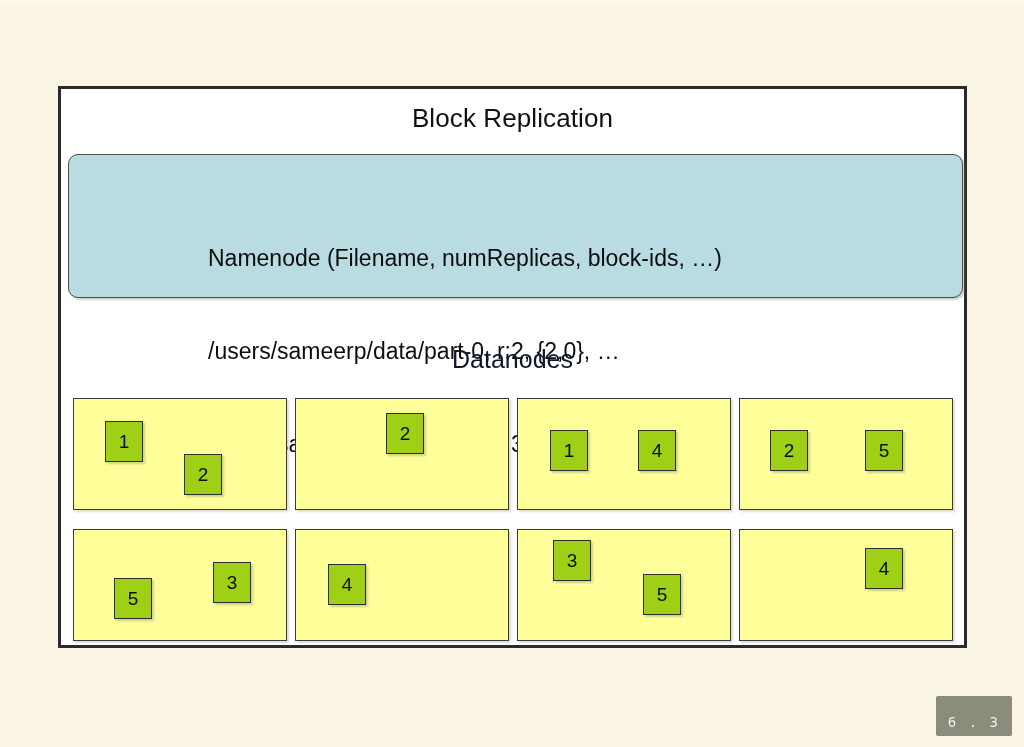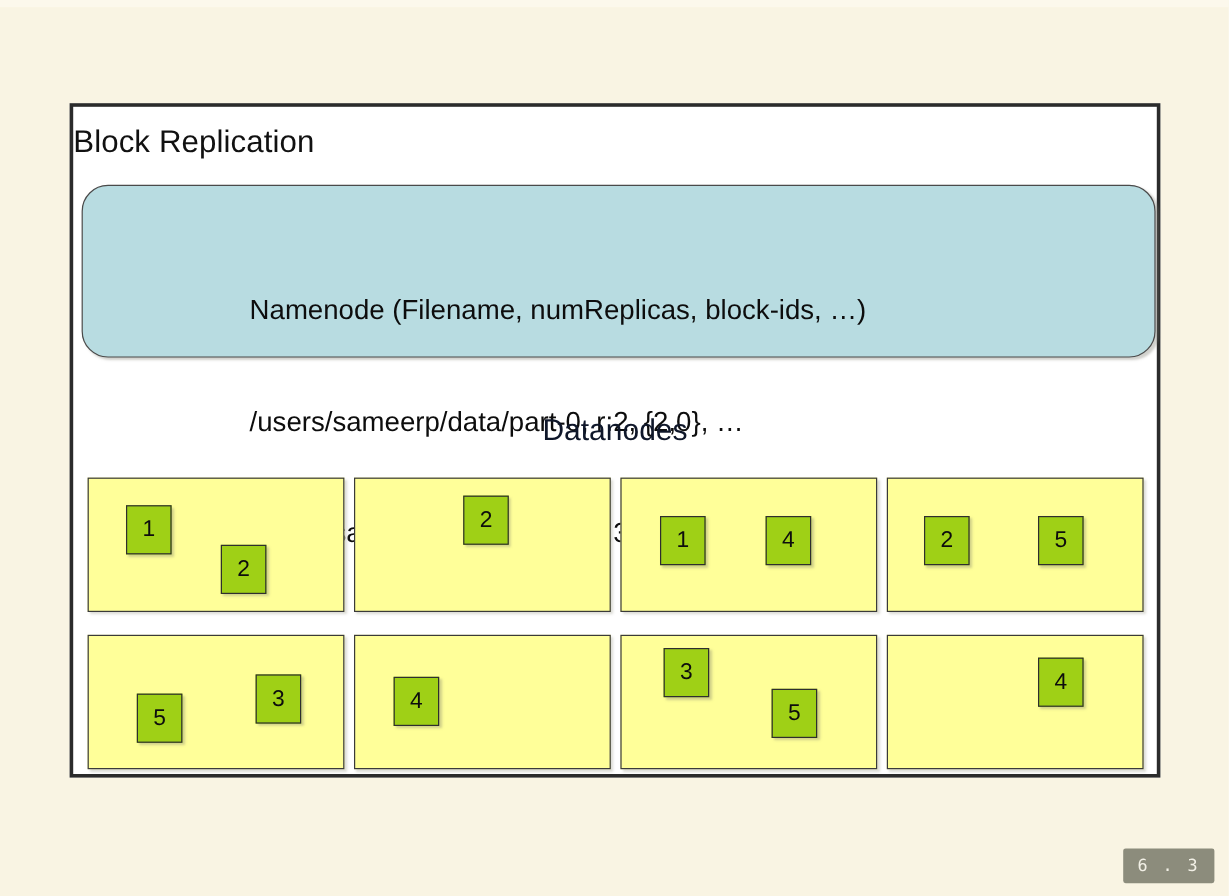--- a/index.html
+++ b/index.html
@@ -33,35 +33,36 @@
     background: #ffffff;
     border: 3px solid #2b2b2b;
     box-sizing: border-box;
   }
 
   
   #slide-title {
     position: absolute;
     left: 0; top: 14px;
     width: 100%;
+    text-align: center;
     font-size: 26px;
     color: #111111;
     letter-spacing: 0.1px;
   }
 
   
   #namenode-box {
     position: absolute;
     left: 7px;
     top: 65px;
     width: 895px;
     height: 144px;
     background: #b8dce1;
     border: 1.5px solid #4a4a4a;
-    border-radius: 22px;
+    border-radius: 10px;
     box-sizing: border-box;
     box-shadow: 2px 2px 2px rgba(120,120,110,0.35);
   }
   #namenode-lines {
     position: absolute;
     left: 139px;
     top: 26px;
     font-size: 23px;
     color: #0d0d0d;
     line-height: 31px;
@@ -128,21 +129,21 @@
 
   
   #page-badge {
     position: absolute;
     right: 12px;
     bottom: 11px;
     background: #8c8c7c;
     color: #f2f0e6;
     font-size: 14px;
     font-family: "DejaVu Sans Mono", monospace;
-    padding: 7px 12px 6px 12px;
+    padding: 18px 12px 6px 12px;
     border-radius: 2px;
     letter-spacing: 2px;
   }
 </style>
 </head>
 <body>
 
 <div id="top-strip"></div>
 
 <div id="slide-frame">

